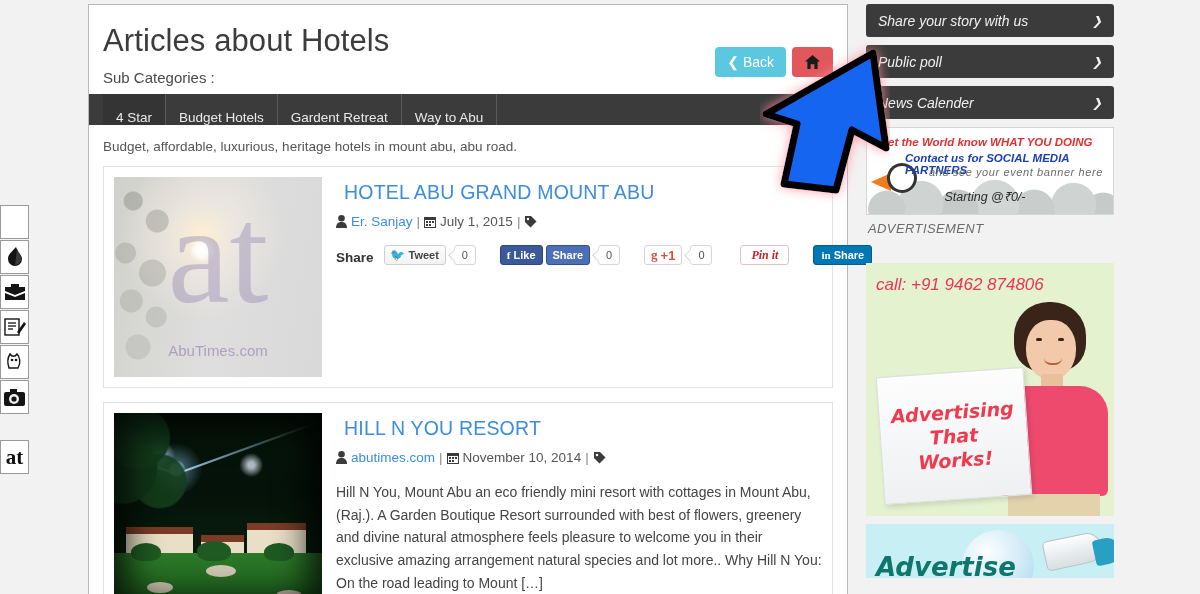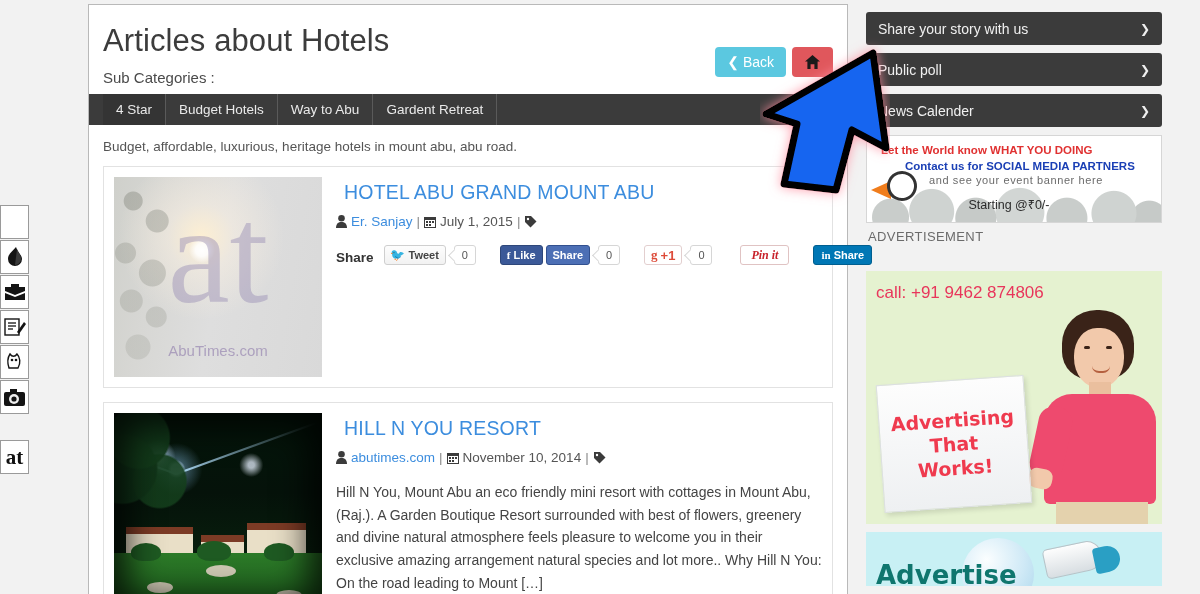--- a/index.html
+++ b/index.html
@@ -45,21 +45,21 @@
   }
   #back-button { background:#5bc8e0; }
   #home-button { background:#e0575c; padding:7px 13px; }
 
   
   #subcat-tabs {
     display:flex; background:#3b3b3b; height:31px; align-items:stretch;
     margin:0 -14px; padding-left:14px;
   }
   .tab {
-    display:flex; align-items:center; padding:12px 13px;
+    display:flex; align-items:flex-end; padding:0 13px;
     color:#eaeaea; font-size:13.5px; cursor:pointer;
     border-right:1px solid #5a5a5a;
   }
   .tab.active { background:#343434; }
 
   #subcat-desc {
     font-size:13.5px; color:#555; padding:14px 0 12px 0;
   }
 
   
@@ -181,21 +181,21 @@
   .count:before {
     content:""; position:absolute; left:-5px; top:5px; width:8px; height:8px;
     background:#fff; border-left:1px solid #d6d6d6; border-bottom:1px solid #d6d6d6;
     transform:rotate(45deg);
   }
   .sgroup { display:flex; align-items:center; }
   .twbird { color:#4aa9e8; font-size:12px; }
   .fglyph { font-family:"Liberation Serif", serif; font-weight:bold; }
 
   
-  #sidebar { position:absolute; left:866px; top:12px; width:296px; }
+  #sidebar { position:absolute; left:866px; top:4px; width:248px;font-style:italic; }
   .widget-head {
     background:#3b3b3b; color:#f0f0f0; height:33px; border-radius:3px;
     margin-bottom:8px; display:flex; align-items:center; justify-content:space-between;
     padding:0 12px; font-size:14px; cursor:pointer;
   }
   .chev { font-size:12px; }
 
   .banner {
     position:relative; height:88px; border:1px solid #d6d6d6; background:#fff;
     overflow:hidden; margin-bottom:6px; cursor:pointer;
@@ -373,24 +373,24 @@
     </div>
 
     <div id="subcat-tabs">
       <div class="tab active">
           <span>4 Star</span>
         </div>
       <div class="tab">
           <span>Budget Hotels</span>
         </div>
       <div class="tab">
+          <span>Gardent Retreat</span>
+        </div>
+      <div class="tab">
           <span>Way to Abu</span>
-        </div>
-      <div class="tab">
-          <span>Gardent Retreat</span>
         </div>
     </div>
 
     <div id="subcat-desc">Budget, affordable, luxurious, heritage hotels in mount abu, abu road.</div>
 
     <div class="article-card">
       <div class="thumb thumb-watermark">
         <div class="leaves"></div>
         <div class="flare"></div>
         <div class="wm-at">at</div>

